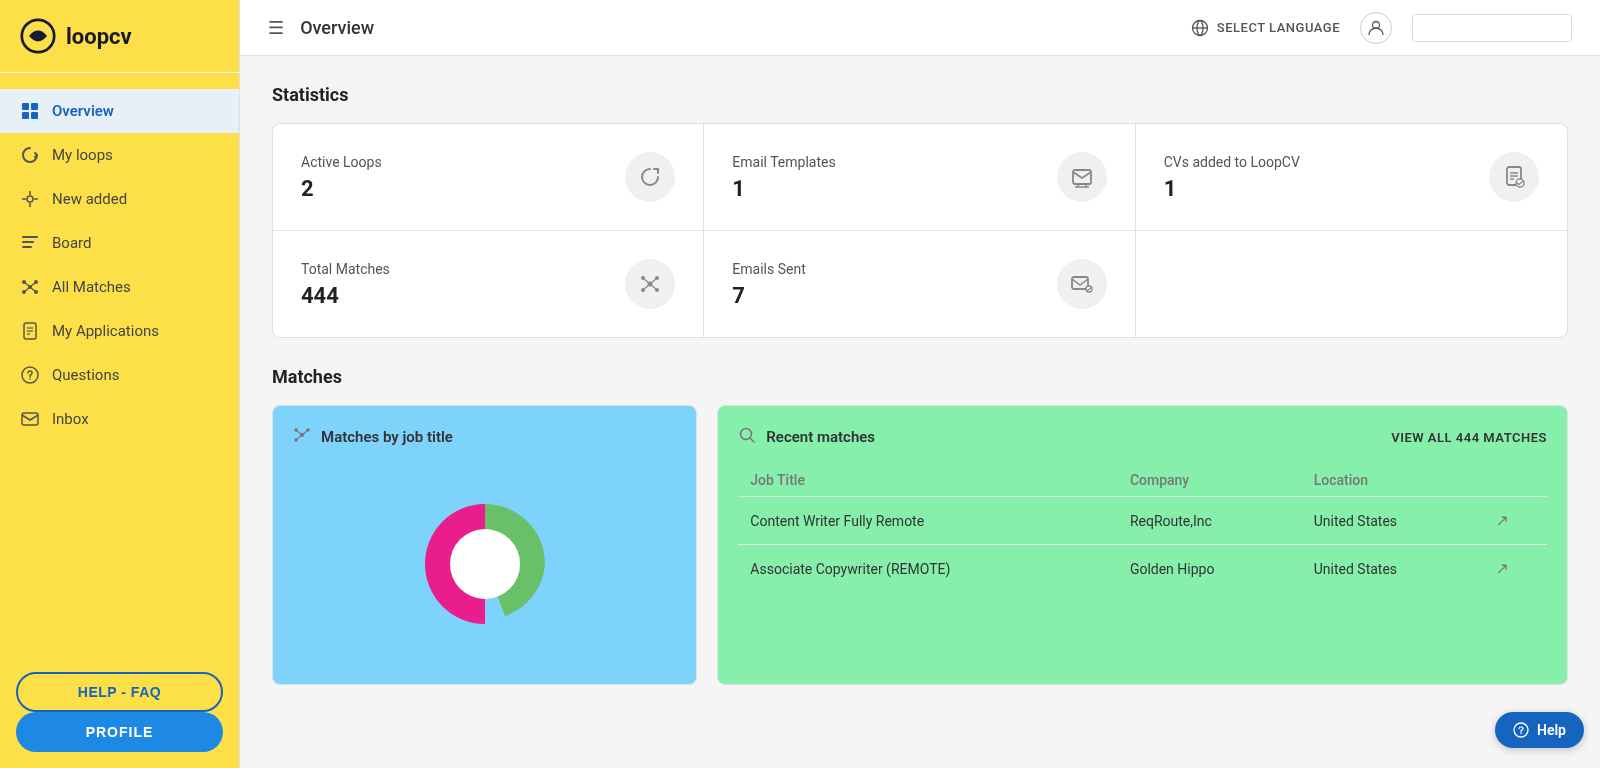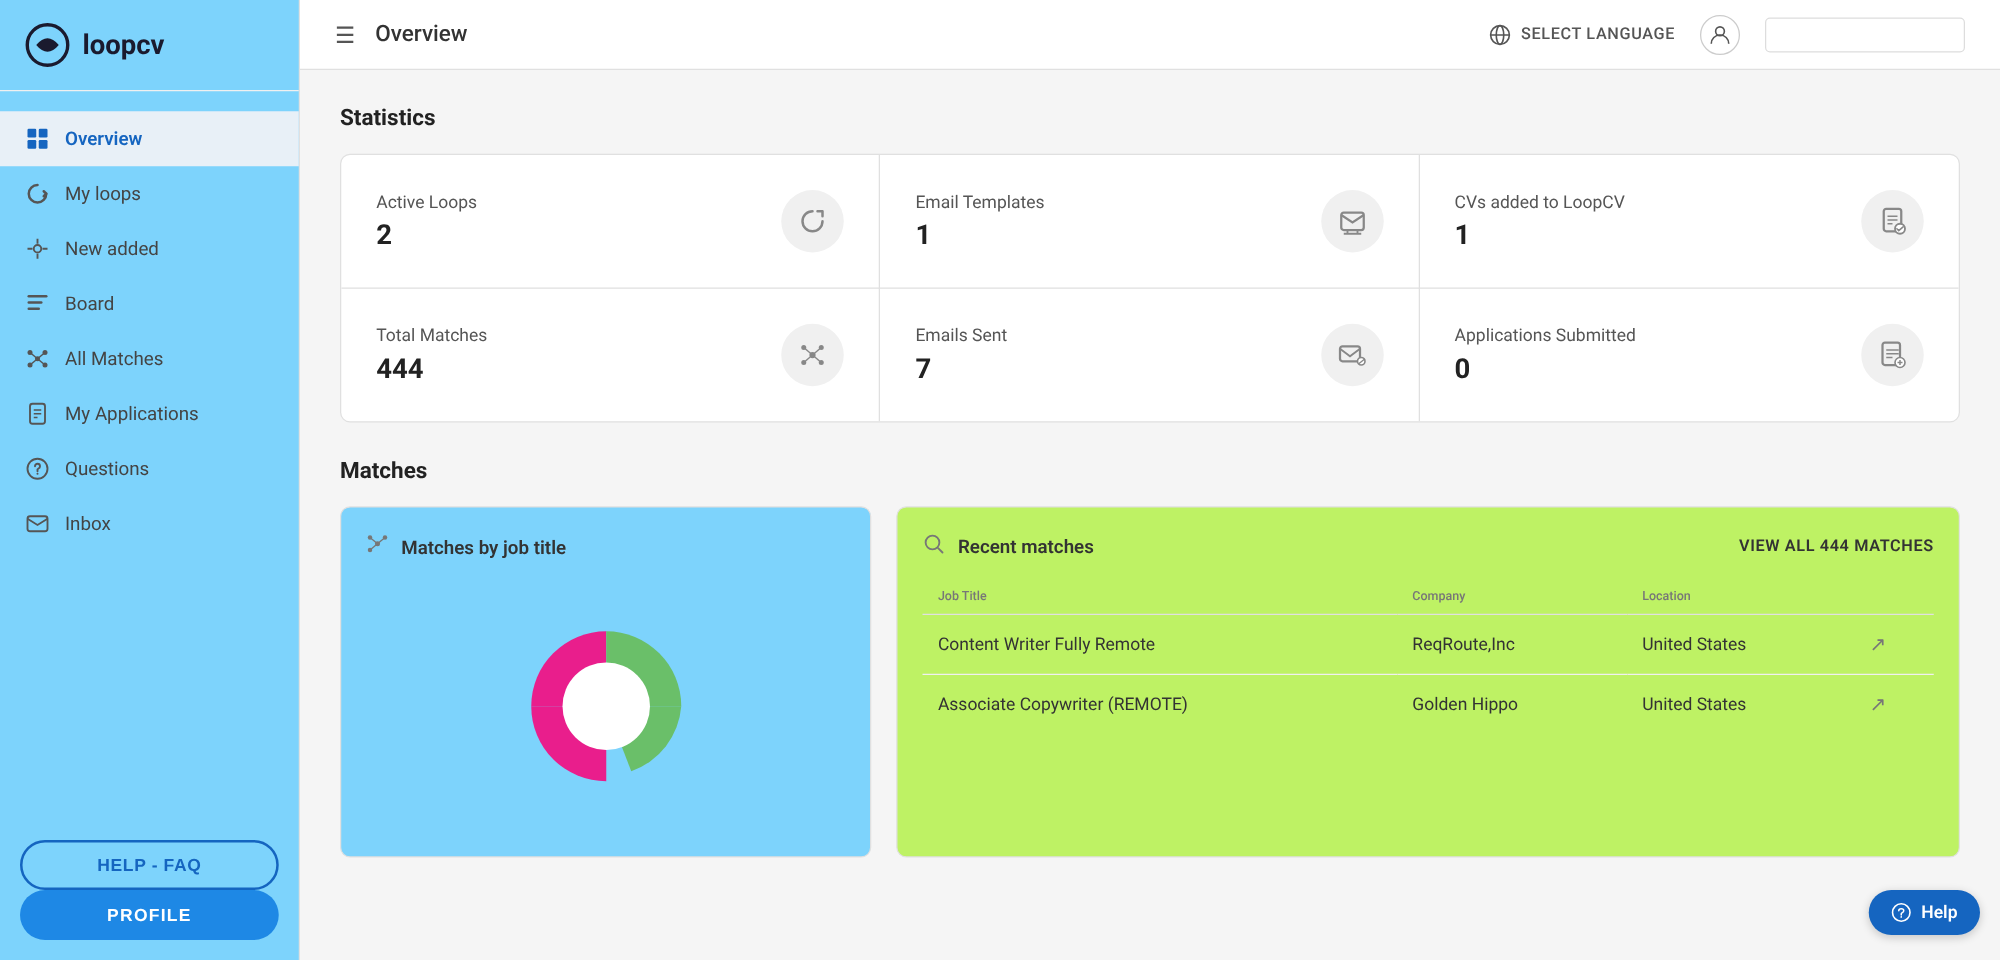--- a/index.html
+++ b/index.html
@@ -1,21 +1,21 @@
 <!DOCTYPE html>
 <html><head>
   <meta charset="utf-8">
   <style>
     * { box-sizing: border-box; margin: 0; padding: 0; }
     body { font-family: -apple-system, BlinkMacSystemFont, 'Segoe UI', Roboto, sans-serif; background: #f5f5f5; display: flex; height: 768px; overflow: hidden; }
 
     
     .sidebar {
       width: 240px;
-      background: #7dd3fc;
+      background: #fde047;
       border-right: 1px solid #e0e0e0;
       display: flex;
       flex-direction: column;
       flex-shrink: 0;
       height: 100%;
     }
     .logo-area {
       padding: 18px 20px;
       display: flex;
       align-items: center;
@@ -251,21 +251,21 @@
     
     .donut-container {
       display: flex;
       justify-content: center;
       align-items: center;
       padding: 20px 0;
     }
 
     
     .recent-card {
-      background: #bef264;
+      background: #86efac;
       border-radius: 8px;
       border: 1px solid #e0e0e0;
       padding: 20px;
     }
     .recent-header {
       display: flex;
       align-items: center;
       justify-content: space-between;
       margin-bottom: 16px;
     }
@@ -286,21 +286,21 @@
       cursor: pointer;
     }
 
     
     .matches-table {
       width: 100%;
       border-collapse: collapse;
     }
     .matches-table th {
       text-align: left;
-      font-size: 10px;
+      font-size: 14px;
       color: #777;
       font-weight: 500;
       padding: 8px 12px;
       border-bottom: 1px solid #e0e0e0;
     }
     .matches-table td {
       padding: 14px 12px;
       font-size: 14px;
       color: #333;
       border-bottom: 1px solid #f0f0f0;
@@ -560,37 +560,20 @@
           <div class="stat-icon-wrap">
             <svg width="24" height="24" viewBox="0 0 24 24" fill="none">
               <rect x="2" y="5" width="16" height="12" rx="2" stroke="#888" stroke-width="1.8" fill="none"></rect>
               <polyline points="2,7 10,13 18,7" stroke="#888" stroke-width="1.5" fill="none"></polyline>
               <circle cx="19" cy="17" r="3" fill="#fff" stroke="#888" stroke-width="1.3"></circle>
               <line x1="17" y1="19" x2="22" y2="15" stroke="#888" stroke-width="1.2"></line>
             </svg>
           </div>
         </div>
 
-        <div class="stat-card">
-          <div class="stat-info">
-            <div class="stat-label">Applications Submitted</div>
-            <div class="stat-value">0</div>
-          </div>
-          <div class="stat-icon-wrap">
-            <svg width="24" height="24" viewBox="0 0 24 24" fill="none">
-              <rect x="4" y="2" width="14" height="18" rx="2" stroke="#888" stroke-width="1.8" fill="none"></rect>
-              <line x1="7" y1="8" x2="17" y2="8" stroke="#888" stroke-width="1.3"></line>
-              <line x1="7" y1="11" x2="17" y2="11" stroke="#888" stroke-width="1.3"></line>
-              <line x1="7" y1="14" x2="12" y2="14" stroke="#888" stroke-width="1.3"></line>
-              <circle cx="18" cy="18" r="4" fill="#fff" stroke="#888" stroke-width="1.3"></circle>
-              <line x1="16" y1="18" x2="20" y2="18" stroke="#888" stroke-width="1.2"></line>
-              <line x1="18" y1="16" x2="18" y2="20" stroke="#888" stroke-width="1.2"></line>
-            </svg>
-          </div>
-        </div>
 
       </div>
     </div>
 
     <div>
       <div class="section-title">Matches</div>
 
       <div class="matches-grid">
 
         <div class="chart-card">

